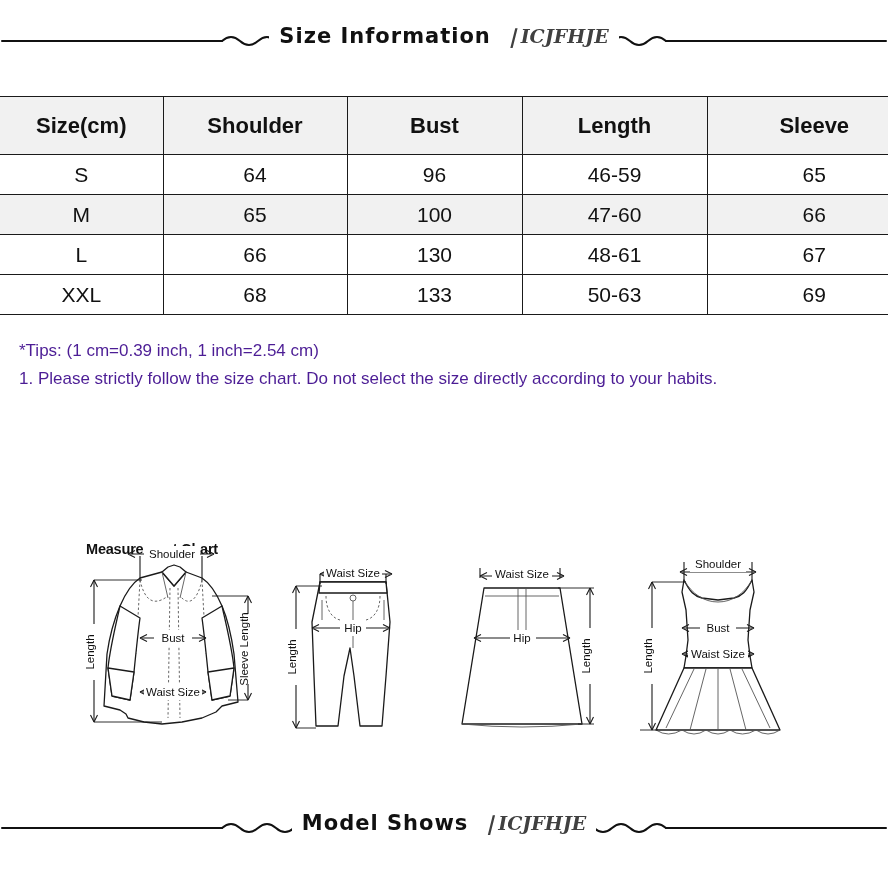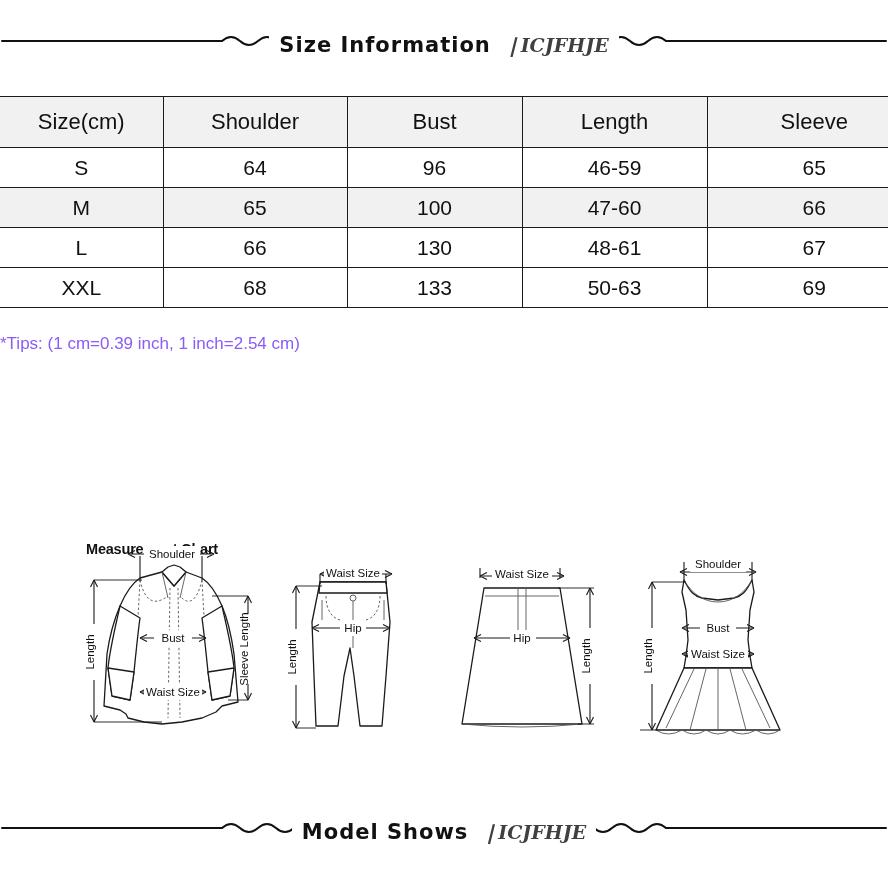--- a/index.html
+++ b/index.html
@@ -12,21 +12,21 @@
     overflow:hidden;
     position:relative;
   }
 
   
   .banner {
     position:relative;
     width:888px;
     height:56px;
     display:flex;
-    align-items:center;
+    align-items:flex-start;
     justify-content:center;
   }
   .banner-svg { position:absolute; left:0; top:0; }
   .banner-text {
     position:relative;
     z-index:2;
     background:#ffffff;
     padding:0 10px;
     display:flex;
     align-items:baseline;
@@ -59,23 +59,23 @@
     margin-top:30px;
     table-layout:fixed;
   }
   .size-table th, .size-table td {
     border:1px solid #1a1a1a;
     text-align:center;
     vertical-align:middle;
     font-family:"Liberation Sans", sans-serif;
   }
   .size-table th {
-    height:51px;
+    height:58px;
     font-size:22px;
-    font-weight:400;
+    font-weight:700;
     background:#f1f1f1;
   }
   .size-table td {
     height:40px;
     font-size:21px;
     font-weight:400;
   }
   .size-table tbody tr.row-alt td { background:#f1f1f1; }
   .size-table tbody tr.row-plain td { background:#ffffff; }
   .col-size  { width:163px; }
@@ -84,24 +84,24 @@
   .col-len   { width:185px; }
   .col-slv   { width:181px; }
 
   
   .size-table th:first-child, .size-table td:first-child { border-left:none; }
   .size-table th:last-child,  .size-table td:last-child  { border-right:none;padding-left:34px; }
 
   
   .tips {
     margin-top:22px;
-    padding-left:0;
+    padding-left:19px;
     font-size:17px;
     line-height:1.62;
-    color:#8b5cf6;
+    color:#4c1d95;
   }
   .tips div { white-space:nowrap; }
 
   
   .diagrams {
     position:absolute;
     left:0;
     top:528px;
     width:888px;
     height:240px;
@@ -200,20 +200,21 @@
       <td>68</td>
       <td>133</td>
       <td>50-63</td>
       <td>69</td>
     </tr>
   </tbody>
 </table>
 
 <div class="tips">
   <div>*Tips: (1 cm=0.39 inch, 1 inch=2.54 cm)</div>
+  <div>1. Please strictly follow the size chart. Do not select the size directly according to your habits.</div>
 </div>
 
 <div class="measurement-title">Measurement Chart</div>
 
 <div class="diagrams">
 
   <svg class="diagram" id="dia-shirt" width="180" height="210" viewBox="0 0 180 210">
 
     <path class="garment" d="M58 42 C52 46 44 56 38 70 C32 84 27 104 25 118 L22 170 L38 174 L44 178
       L46 182 L62 186 L80 188 L100 186 L120 182 L134 176 L140 170 L156 166 L152 118

